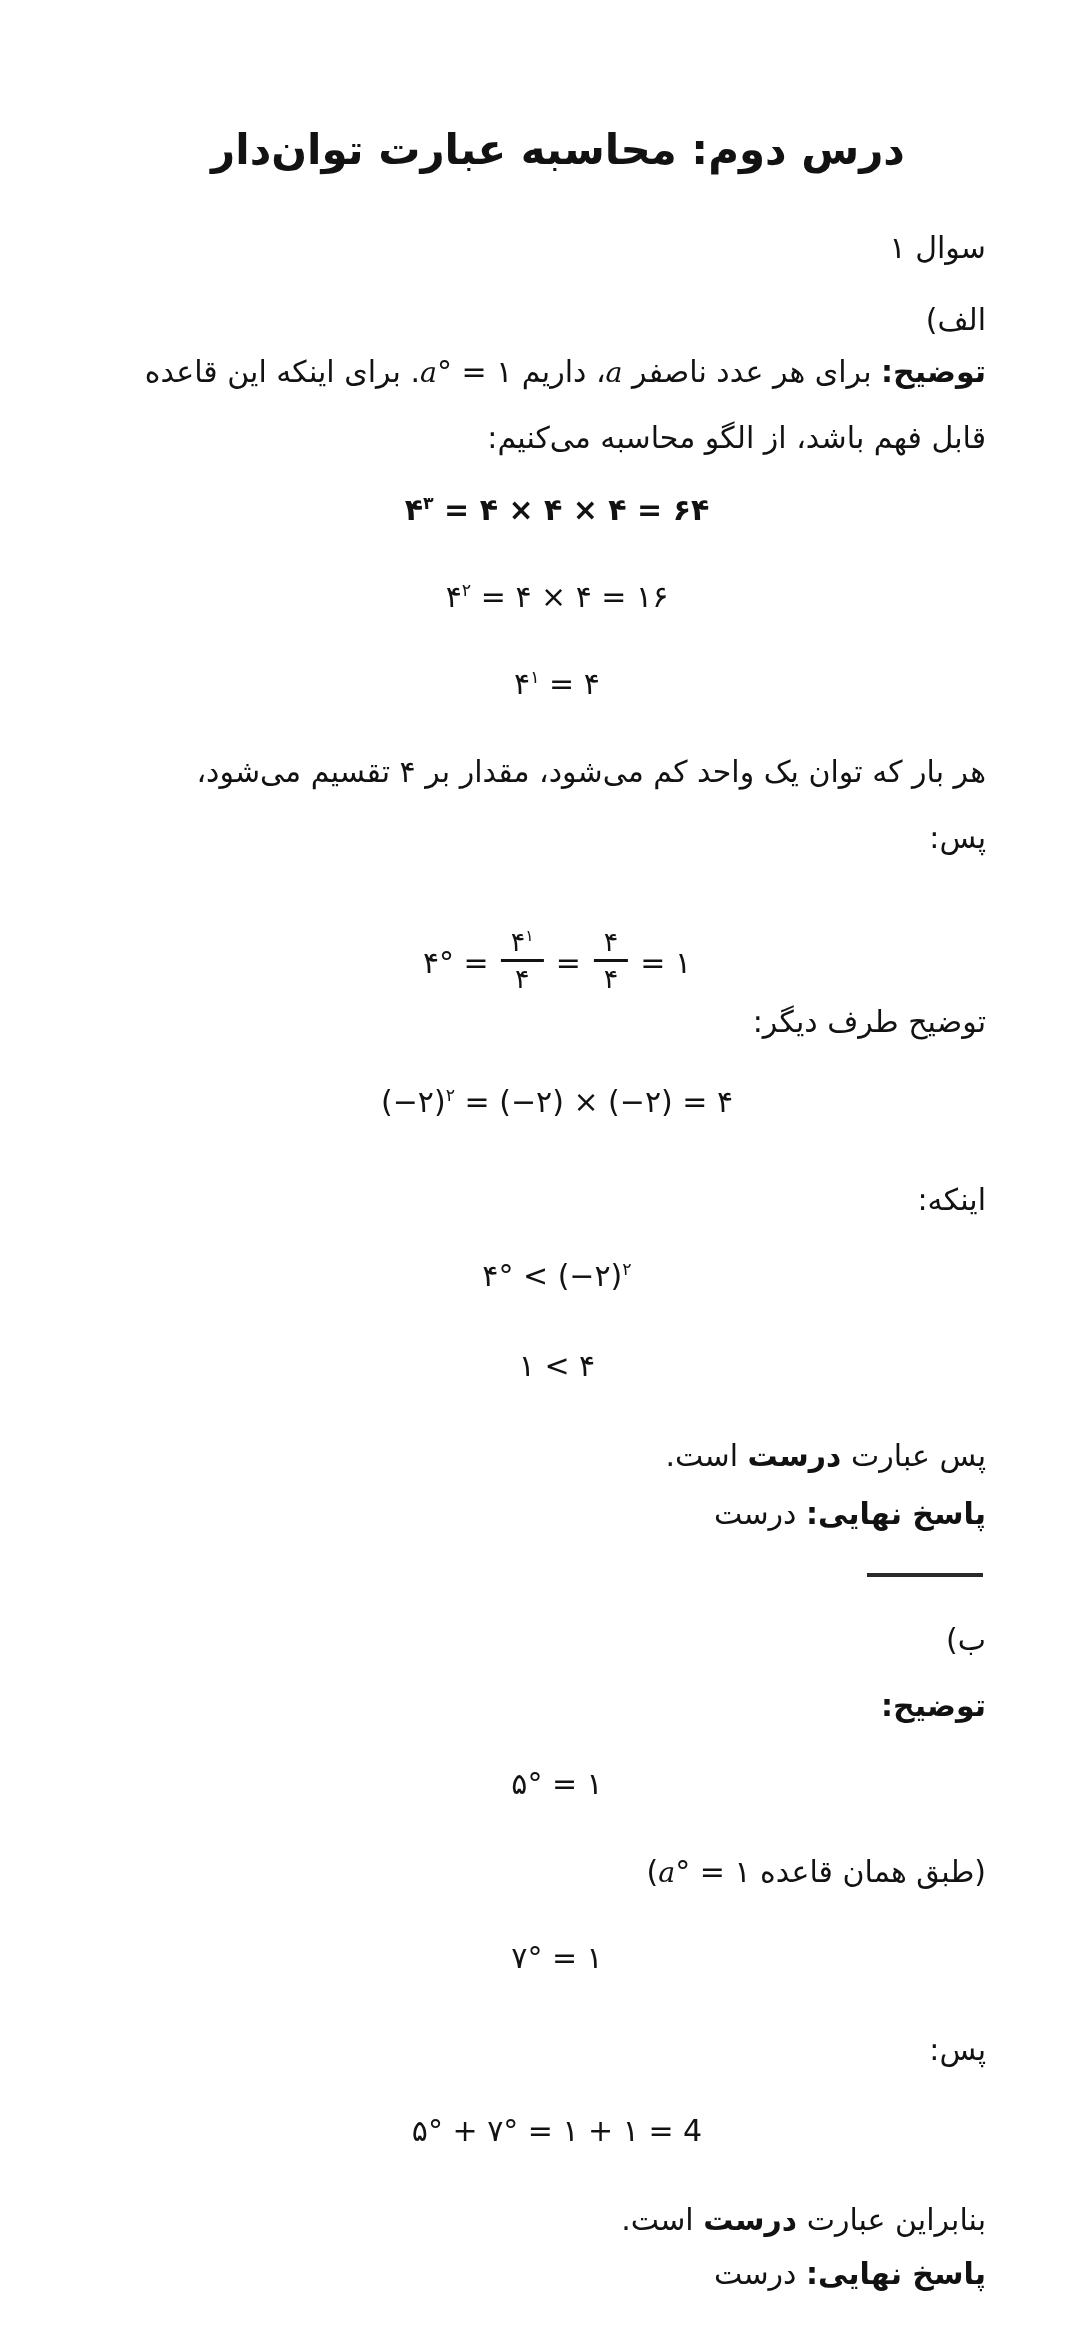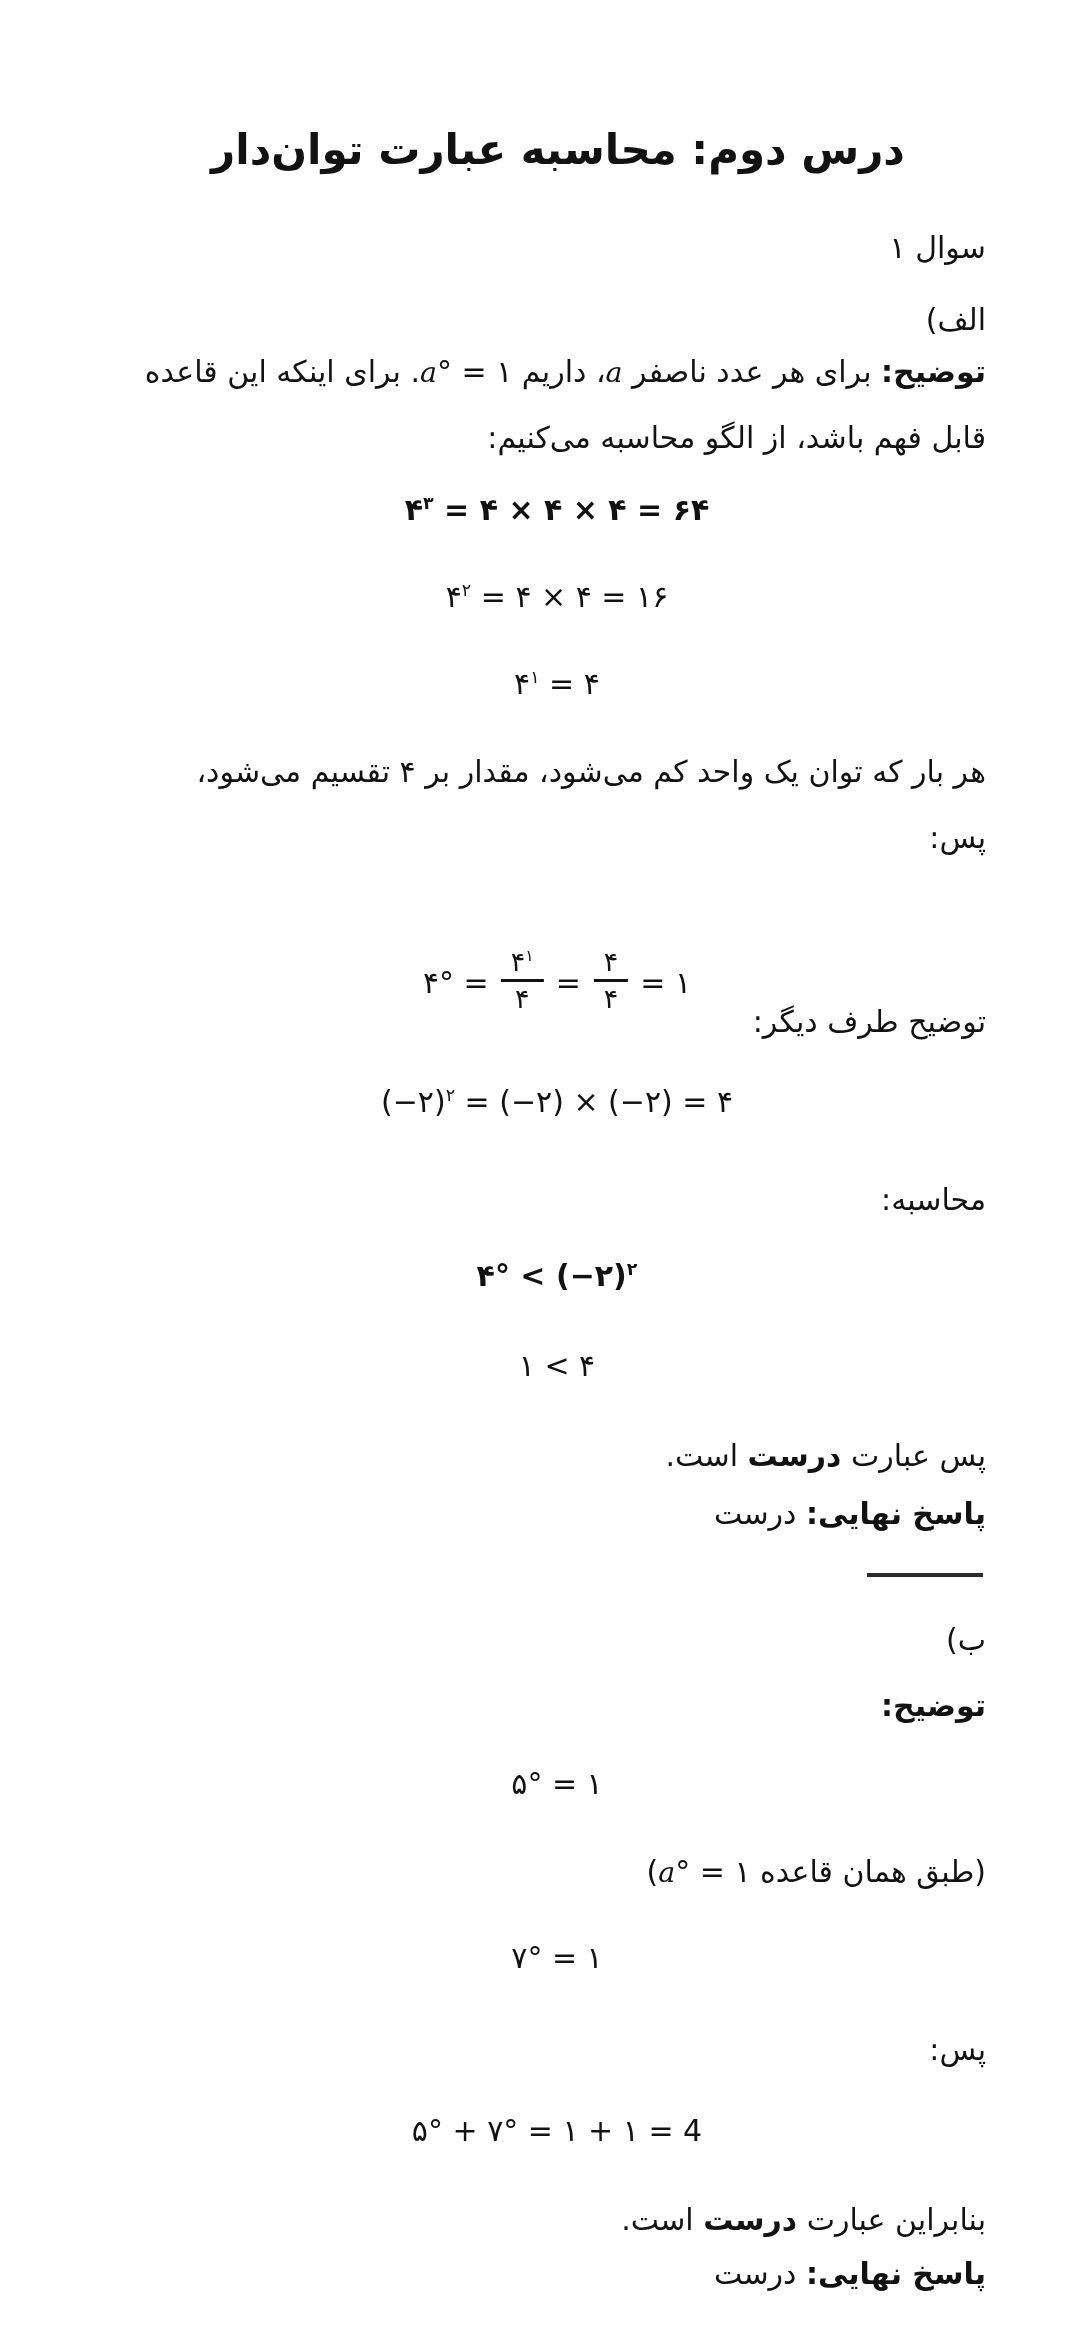--- a/index.html
+++ b/index.html
@@ -58,35 +58,35 @@
   <div class="rline" style="top:352px;"><b>توضیح:</b> برای هر عدد ناصفر <span class="mathrun" dir="ltr"><i class="mvar">a</i></span>، داریم <span class="mathrun" dir="ltr"><i class="mvar">a</i>° = ۱</span>. برای اینکه این قاعده</div>
   <div class="rline" style="top:418px;">قابل فهم باشد، از الگو محاسبه می‌کنیم:</div>
 
   <div class="eq" style="top:492px;font-weight:bold;">۴<sup>۳</sup> = ۴ × ۴ × ۴ = ۶۴</div>
   <div class="eq" style="top:579px;">۴<sup>۲</sup> = ۴ × ۴ = ۱۶</div>
   <div class="eq" style="top:666px;">۴<sup>۱</sup> = ۴</div>
 
   <div class="rline" style="top:752px;">هر بار که توان یک واحد کم می‌شود، مقدار بر ۴ تقسیم می‌شود،</div>
   <div class="rline" style="top:818px;">پس:</div>
 
-  <div class="eq eq-frac" style="top:948px;">۴° = <span class="frac">
+  <div class="eq eq-frac" style="top:928px;">۴° = <span class="frac">
         <span class="num">۴<sup>۱</sup></span>
         <span class="den">۴</span>
       </span> = <span class="frac">
         <span class="num">۴</span>
         <span class="den">۴</span>
       </span> = ۱</div>
 
   <div class="rline" style="top:1002px;">توضیح طرف دیگر:</div>
 
   <div class="eq" style="top:1084px;">(−۲)<sup>۲</sup> = (−۲) × (−۲) = ۴</div>
 
-  <div class="rline" style="top:1180px;">محاسبه:</div>
+  <div class="rline" style="top:1180px;">اینکه:</div>
 
-  <div class="eq" style="top:1258px;font-weight:bold;">۴° &lt; (−۲)<sup>۲</sup></div>
+  <div class="eq" style="top:1258px;">۴° &lt; (−۲)<sup>۲</sup></div>
   <div class="eq" style="top:1348px;">۱ &lt; ۴</div>
 
   <div class="rline" style="top:1436px;">پس عبارت <b>درست</b> است.</div>
   <div class="rline" style="top:1494px;"><b>پاسخ نهایی:</b> درست</div>
 
   <div class="divider"></div>
 
   <div class="rline" style="top:1620px;">ب)</div>
 
   <div class="rline" style="top:1686px;"><b>توضیح:</b></div>

